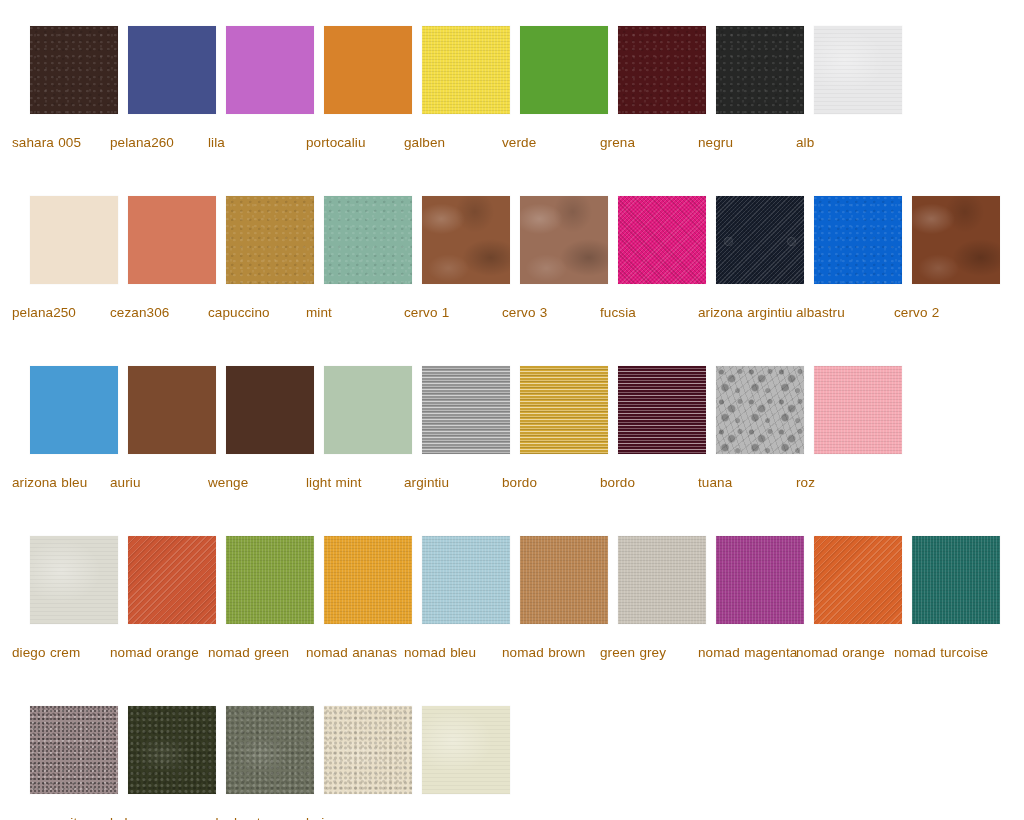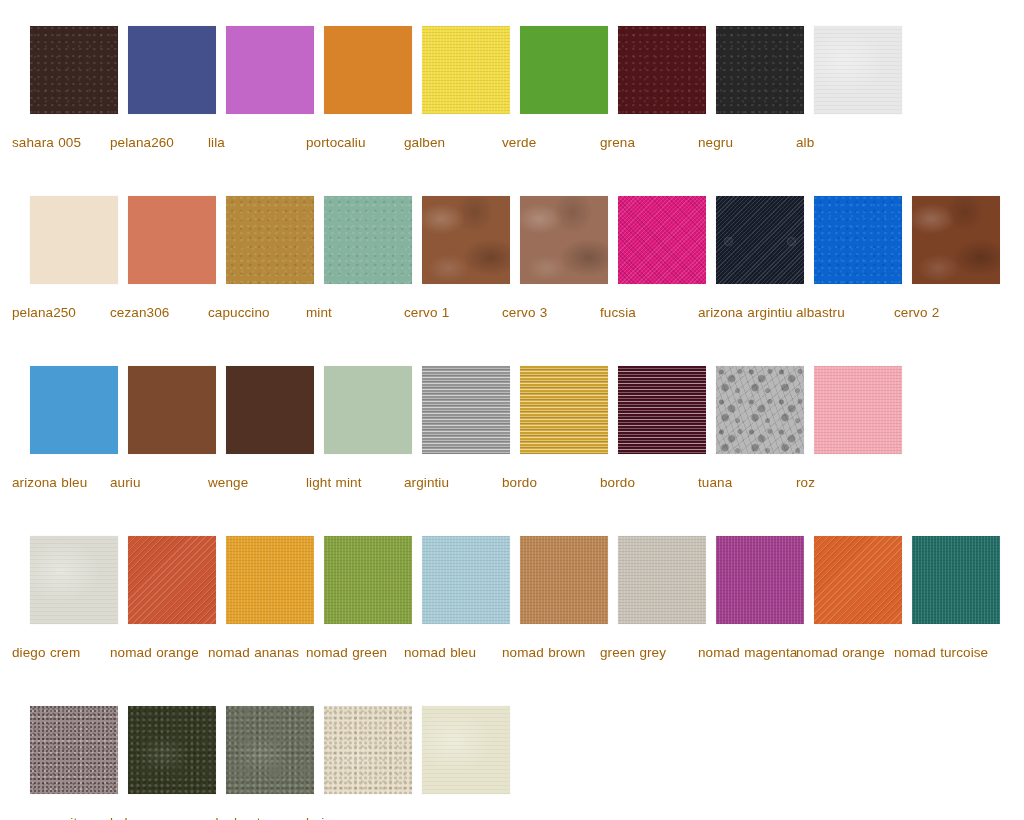--- a/index.html
+++ b/index.html
@@ -289,26 +289,26 @@
     <div class="swatch-row">
       <div class="swatch-cell">
         <div class="swatch-chip tex-soft" style="background-color: rgb(220, 219, 209);"></div>
         <div class="swatch-label">diego crem</div>
       </div>
       <div class="swatch-cell">
         <div class="swatch-chip tex-twill" style="background-color: rgb(203, 86, 52);"></div>
         <div class="swatch-label">nomad orange</div>
       </div>
       <div class="swatch-cell">
+        <div class="swatch-chip tex-linen" style="background-color: rgb(132, 161, 61);"></div>
+        <div class="swatch-label">nomad green</div>
+      </div>
+      <div class="swatch-cell">
         <div class="swatch-chip tex-linen" style="background-color: rgb(229, 162, 43);"></div>
         <div class="swatch-label">nomad ananas</div>
-      </div>
-      <div class="swatch-cell">
-        <div class="swatch-chip tex-linen" style="background-color: rgb(132, 161, 61);"></div>
-        <div class="swatch-label">nomad green</div>
       </div>
       <div class="swatch-cell">
         <div class="swatch-chip tex-linen" style="background-color: rgb(169, 205, 216);"></div>
         <div class="swatch-label">nomad bleu</div>
       </div>
       <div class="swatch-cell">
         <div class="swatch-chip tex-linen" style="background-color: rgb(186, 133, 82);"></div>
         <div class="swatch-label">nomad brown</div>
       </div>
       <div class="swatch-cell">

